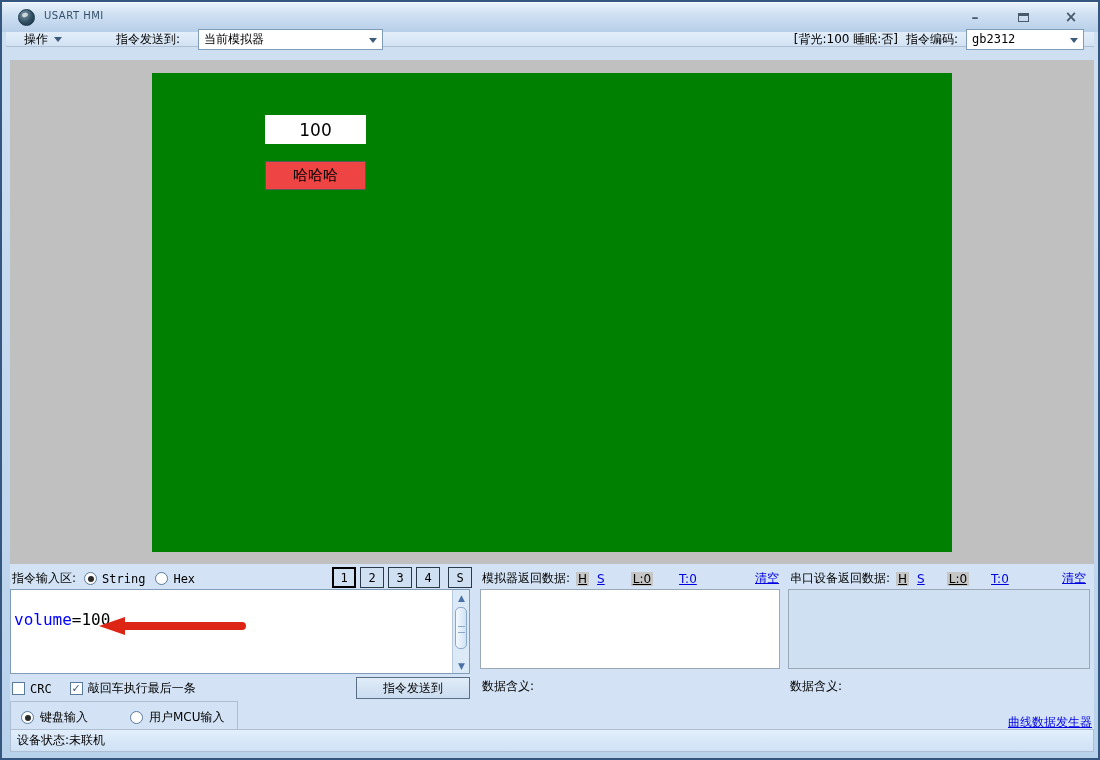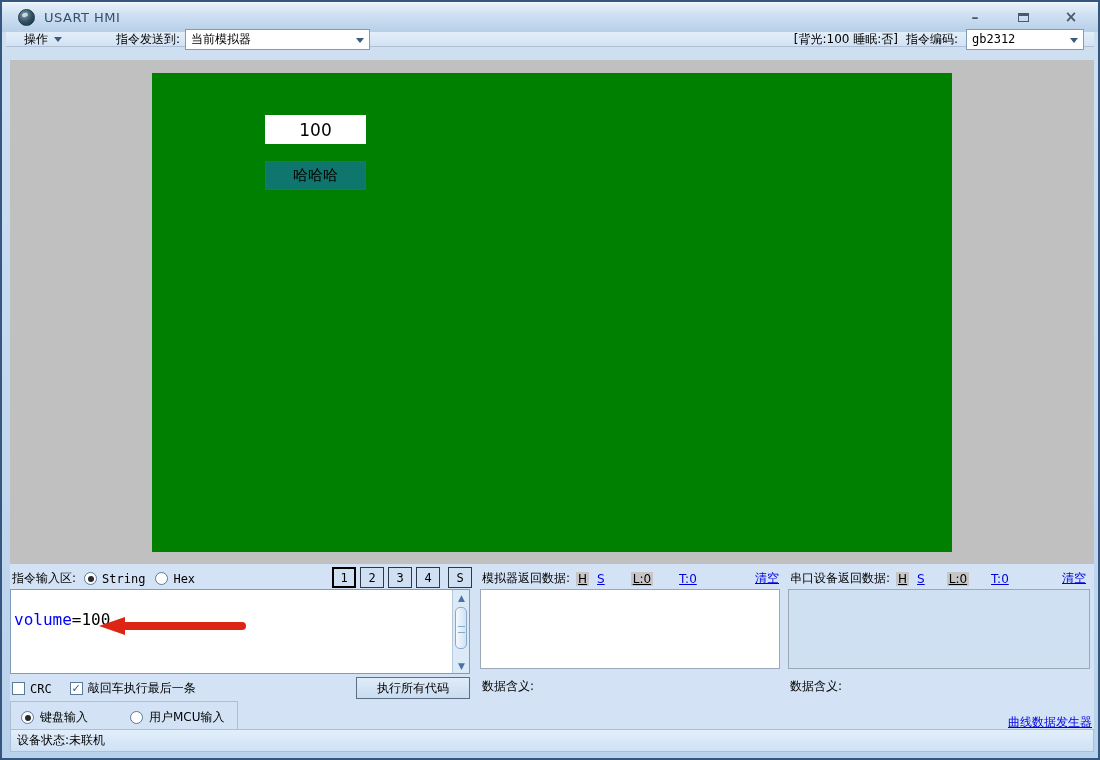--- a/index.html
+++ b/index.html
@@ -12,49 +12,49 @@
 
   
   .titlebar { position:absolute; left:0; top:0; right:0; height:30px;
     background:linear-gradient(180deg,#e8f1fa 0%,#cfe0f2 40%,#b7cfe9 100%);
     border-top:1px solid #f5faff; }
   .app-icon { position:absolute; left:16px; top:6px; width:17px; height:17px; border-radius:50%;
     background:radial-gradient(circle at 35% 30%,#7f9aa8 0%,#2e4e60 55%,#14303f 100%);
     border:1px solid #1c3a4a; }
   .app-icon::after { content:""; position:absolute; left:3px; top:3px; width:6px; height:4px;
     border-radius:50%; background:rgba(255,255,255,.65); transform:rotate(-20deg); }
-  .title-text { position:absolute; left:42px; top:7px; font-size:13px; color:#33506b; letter-spacing:.5px; }
+  .title-text { position:absolute; left:42px; top:7px; font-size:10px; color:#33506b; letter-spacing:.5px; }
   .win-btns { position:absolute; right:14px; top:6px; display:flex; gap:22px; }
   .win-btn { width:26px; height:16px; display:flex; align-items:center; justify-content:center;
     color:#4a5a6a; font-size:14px; cursor:default; }
   .min-glyph { font-weight:bold; }
   .max-shape { display:inline-block; width:11px; height:9px; border:1px solid #4a5a6a; border-top:3px solid #4a5a6a; }
   .close-glyph { font-size:15px; font-weight:bold; }
 
   
   .toolbar { position:absolute; left:4px; right:4px; top:30px; height:15px;
     background:linear-gradient(180deg,#e3eefa 0%,#d2e2f3 100%);
     border-bottom:1px solid #aebfd4; display:flex; align-items:center; }
   .op-btn { margin-left:10px; padding:3px 8px; display:flex; align-items:center; gap:6px; }
   .dd-arrow { width:0; height:0; border-left:4px solid transparent; border-right:4px solid transparent;
     border-top:5px solid #3c5a7a; }
   .sendto-label { margin-left:46px; }
   .select-box { height:21px; background:#fff; border:1px solid #7f9db9; display:flex;
     align-items:center; position:relative; padding-left:5px; }
   .select-box .sel-arrow { position:absolute; right:5px; top:8px; }
-  .target-select { width:185px; margin-left:5px; }
+  .target-select { width:185px; margin-left:18px; }
   .toolbar-right { margin-left:auto; display:flex; align-items:center; gap:8px; margin-right:10px; }
   .encoding-select { width:118px; font-family:"DejaVu Sans Mono",monospace; font-size:12px; }
 
   
   .workspace { position:absolute; left:8px; top:58px; width:1084px; height:504px; background:#c0c0c0; }
   .sim-screen { position:absolute; left:142px; top:13px; width:800px; height:479px; background:#008000; }
   .screen-textbox { position:absolute; left:113px; top:42px; width:101px; height:29px; background:#fff;
     display:flex; align-items:center; justify-content:center; font-size:17px;text-align:center; }
-  .screen-button { position:absolute; left:113px; top:88px; width:101px; height:29px; background:#0f766e;
+  .screen-button { position:absolute; left:113px; top:88px; width:101px; height:29px; background:#ef4444;
     border:1px solid #5a5a5a; display:flex; align-items:center; justify-content:center; font-size:15px; }
 
   
   .bottom-panel { position:absolute; left:8px; top:562px; width:1084px; height:165px; background:#d3e3f5; }
 
   .ci-header { position:absolute; left:2px; top:6px; display:flex; align-items:center; }
   .radio { width:13px; height:13px; border-radius:50%; background:#fff; border:1px solid #5a7a9a;
     display:inline-flex; align-items:center; justify-content:center; }
   .radio.on::after { content:""; width:6px; height:6px; border-radius:50%; background:#2a2a2a; }
   .radio-lbl { margin:0 10px 0 5px; font-family:"DejaVu Sans Mono",monospace; }
@@ -194,21 +194,21 @@
       </div>
     </div>
 
     <div class="crc-row">
       <span class="checkbox"></span>
       <span class="crc-lbl">CRC</span>
       <span class="checkbox">✓</span>
       <span style="margin-left:5px;">敲回车执行最后一条</span>
     </div>
     <div class="run-all-btn">
-      <span>执行所有代码</span>
+      <span>指令发送到</span>
     </div>
 
     <div class="panel-header" style="left:472px;">
       <span class="ph-title">模拟器返回数据:</span>
       <span class="tag hl">H</span>
       <span class="tag link">S</span>
       <span class="tag hl" style="margin-left:18px;">L:0</span>
       <span class="tag link" style="margin-left:18px;">T:0</span>
     </div>
     <span class="clear-link" style="left:745px;">清空</span>

